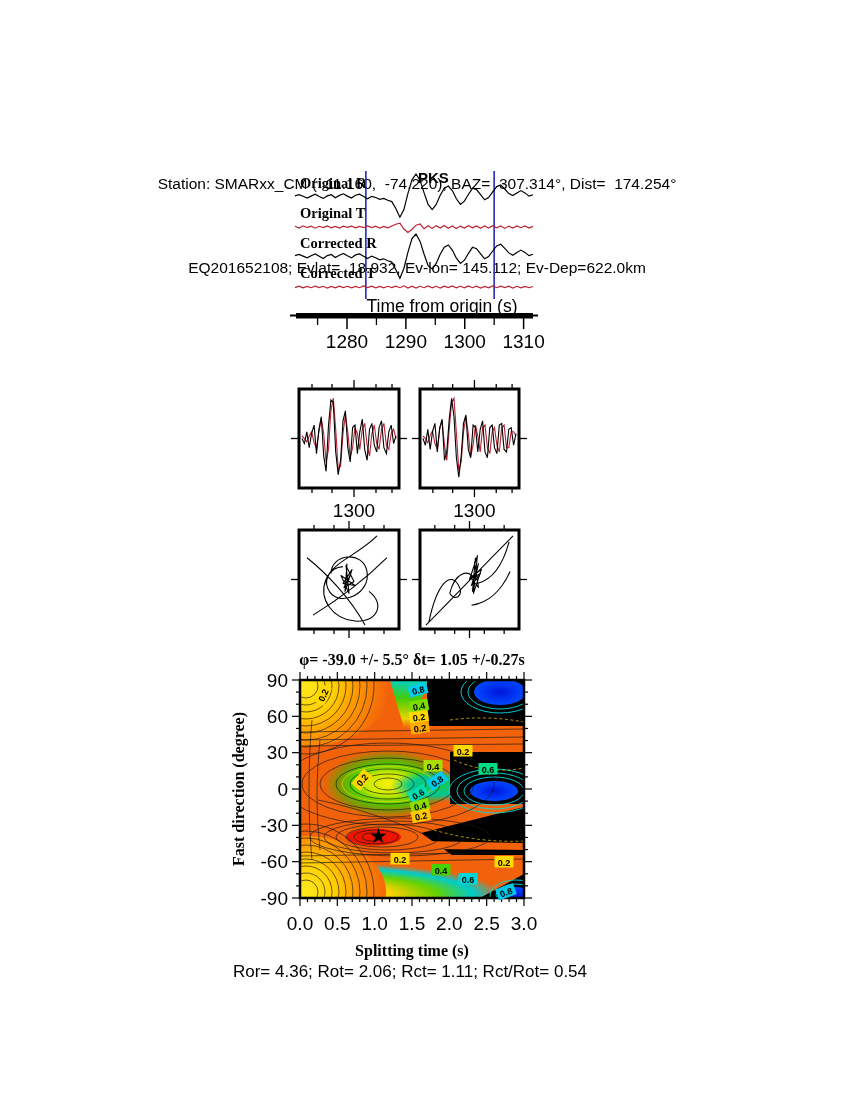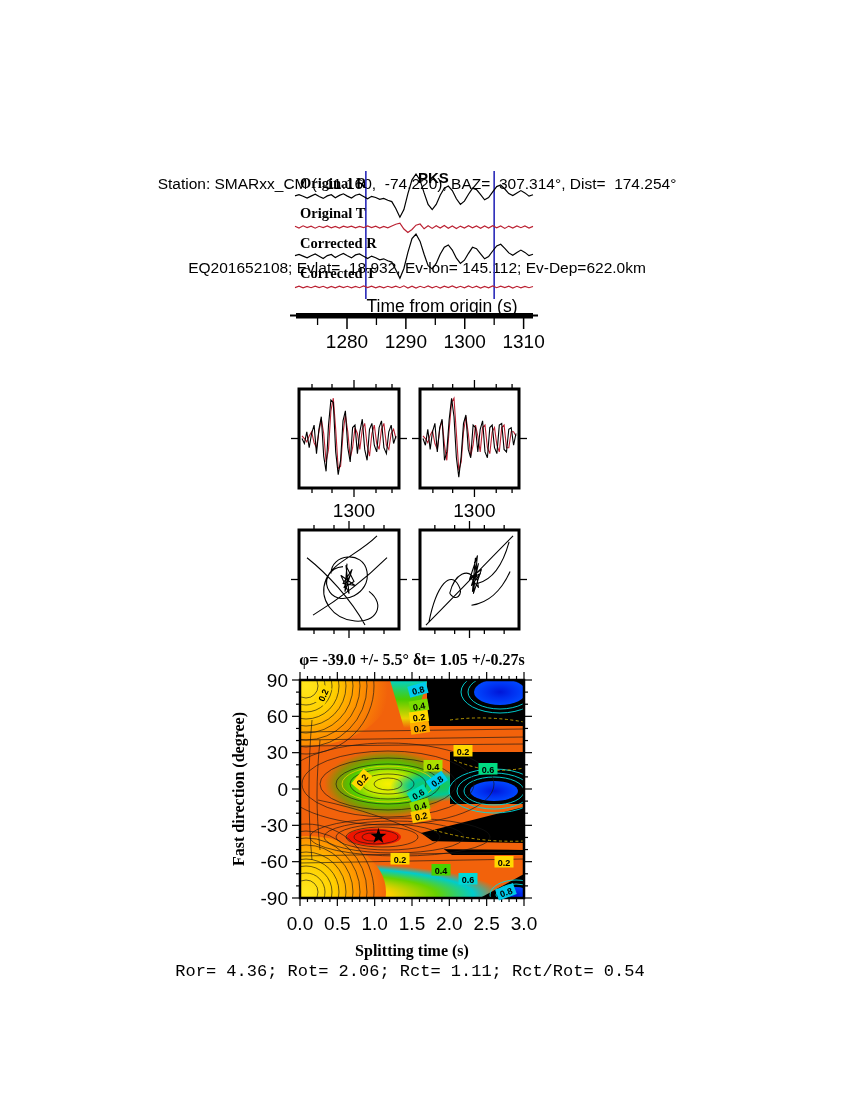--- a/index.html
+++ b/index.html
@@ -1,21 +1,21 @@
 <!DOCTYPE html>
 <html><head>
 <meta charset="utf-8">
 <style>
   html,body{margin:0;padding:0;background:#fff;}
   .page{position:relative;width:850px;height:1100px;background:#fff;overflow:hidden;
         font-family:"Liberation Sans",sans-serif;}
   .header{position:absolute;top:114px;left:0;width:834px;text-align:center;
           font-size:15.5px;color:#000;line-height:28px;white-space:pre;}
   .footer{position:absolute;top:962px;left:0;width:820px;text-align:center;
-          font-size:17px;color:#000;font-family:Liberation Mono, monospace;}
+          font-size:17px;color:#000;}
   svg{position:absolute;overflow:visible;}
   text{fill:#000;}
   .num{font-family:"Liberation Sans",sans-serif;font-size:19px;}
   .wlabel{font-family:"Liberation Serif",serif;font-weight:bold;font-size:14.5px;}
   .serifb{font-family:"Liberation Serif",serif;font-weight:bold;font-size:16px;}
   .axlabel{font-family:"Liberation Sans",sans-serif;font-size:17.5px;}
   .pks{font-family:"Liberation Sans",sans-serif;font-weight:bold;font-size:15px;}
   .clabel{font-family:"Liberation Sans",sans-serif;font-size:9px;font-weight:bold;}
 </style>
 </head>

